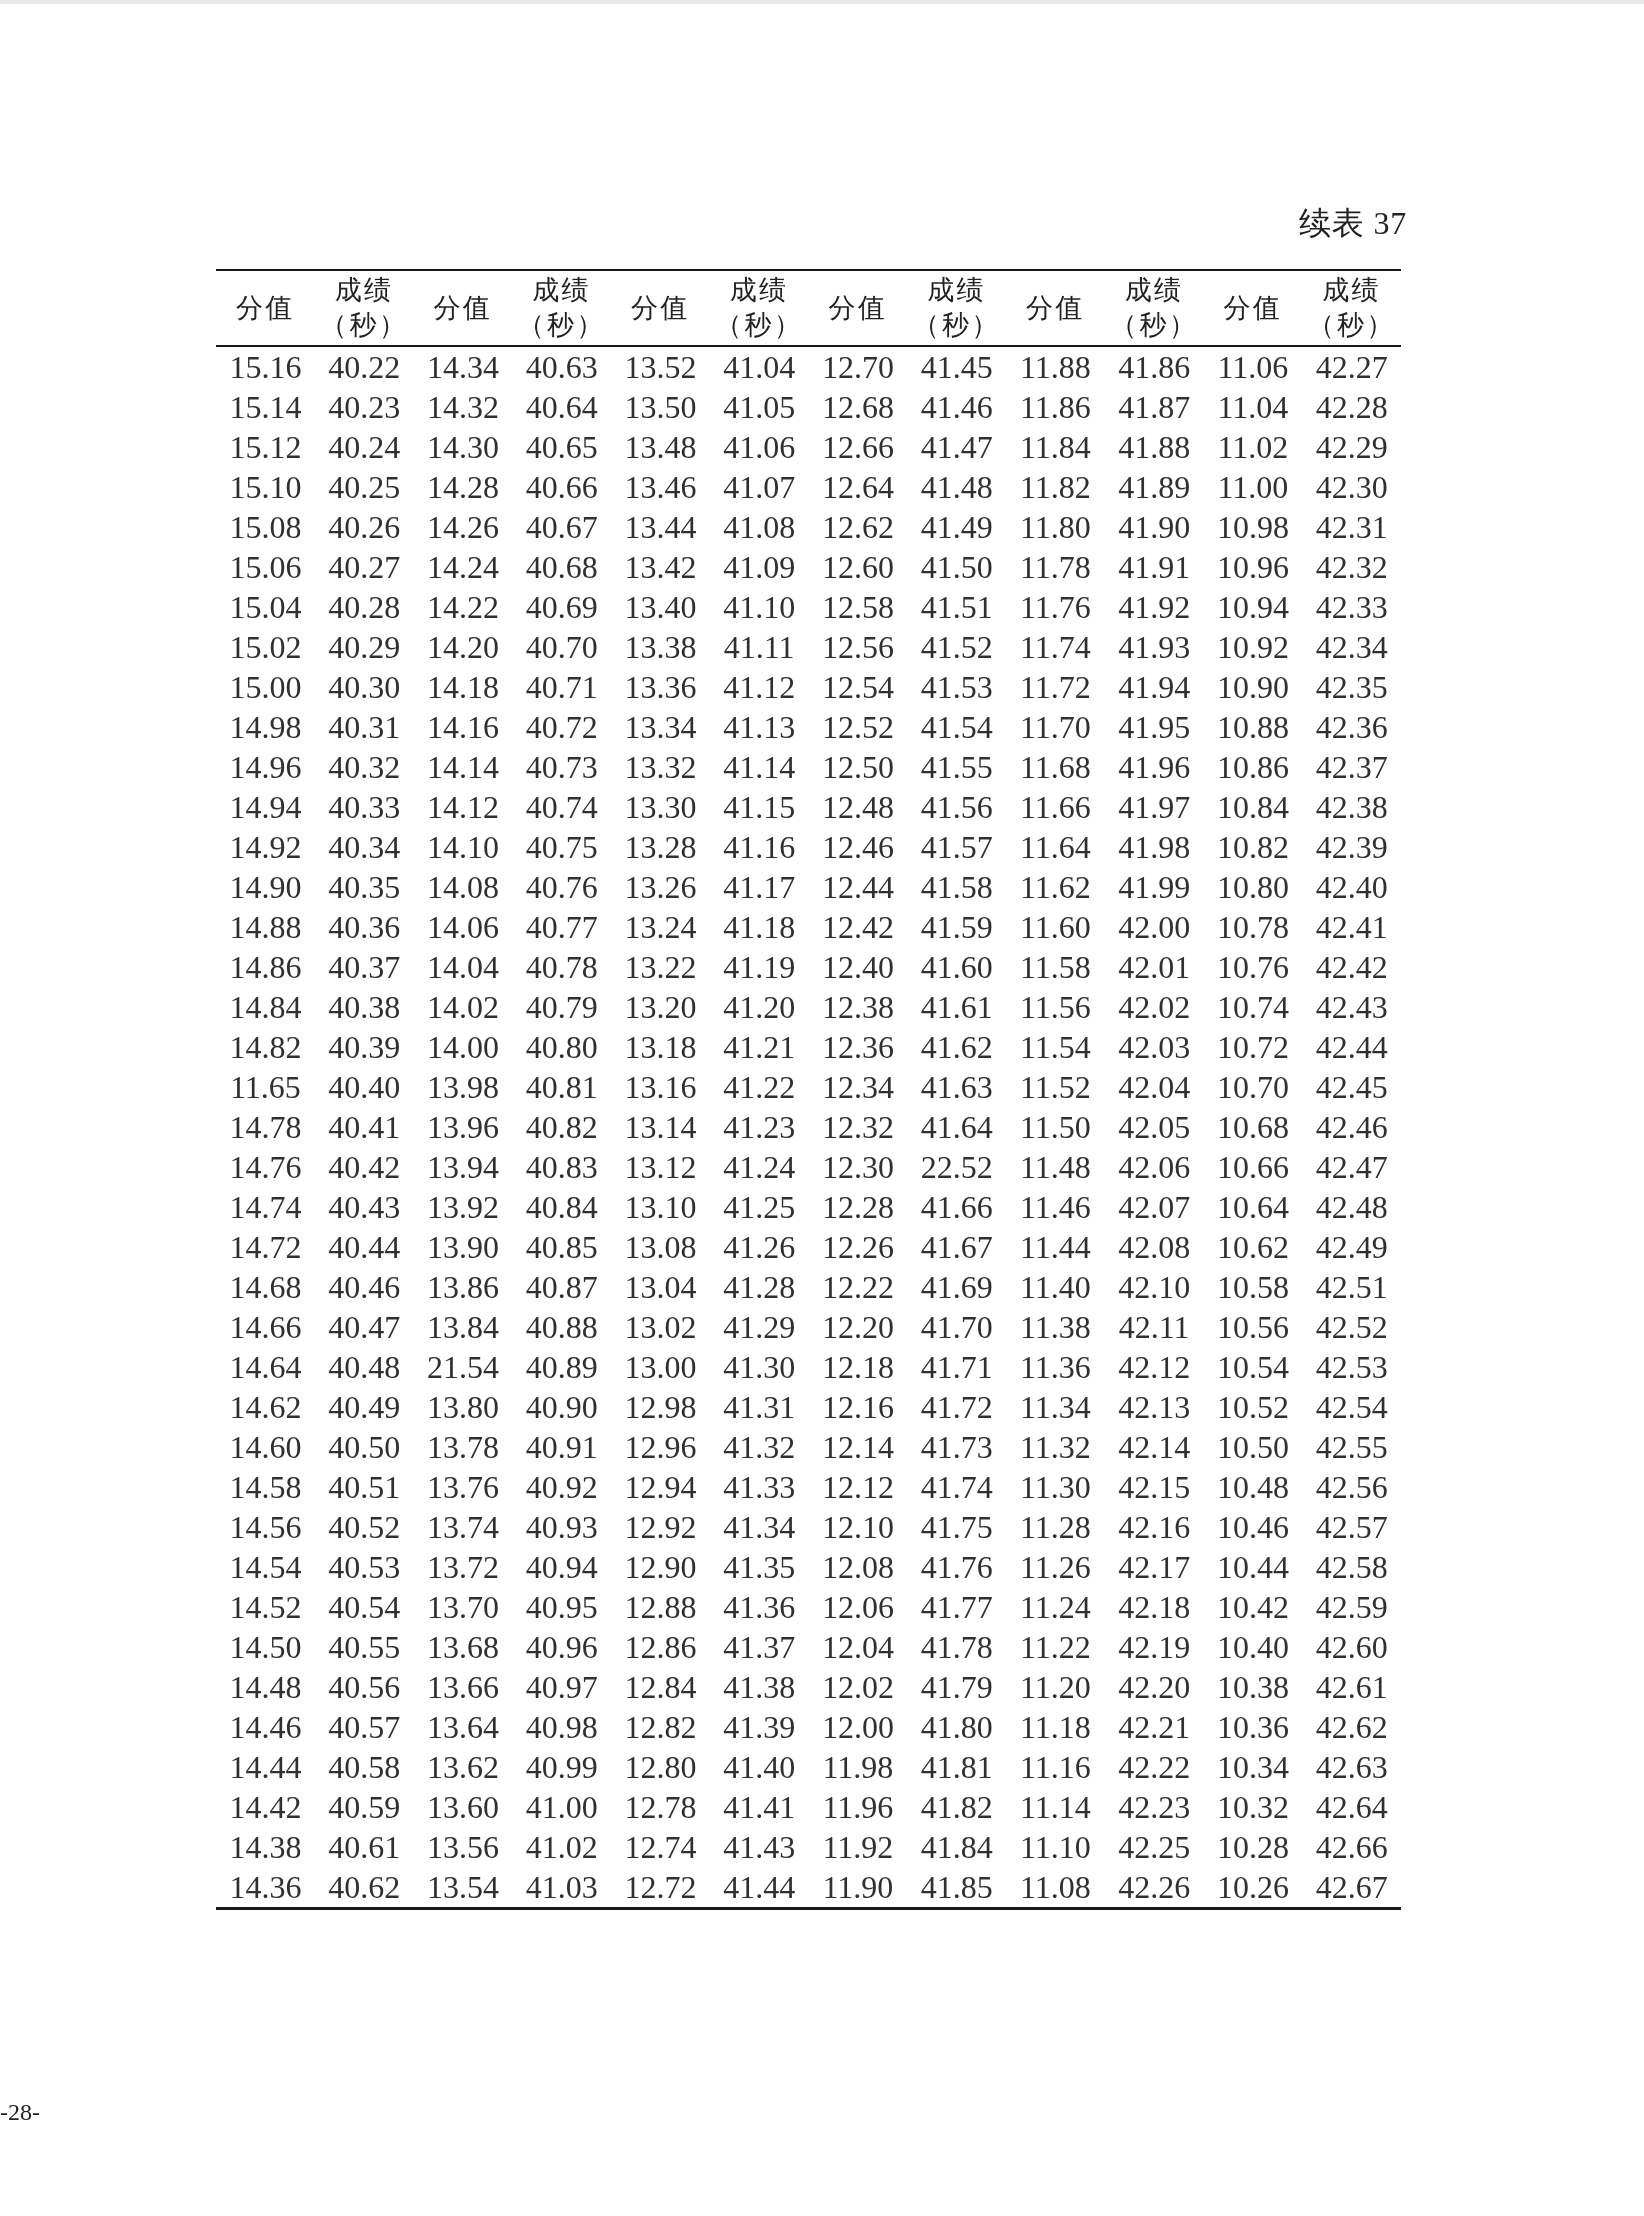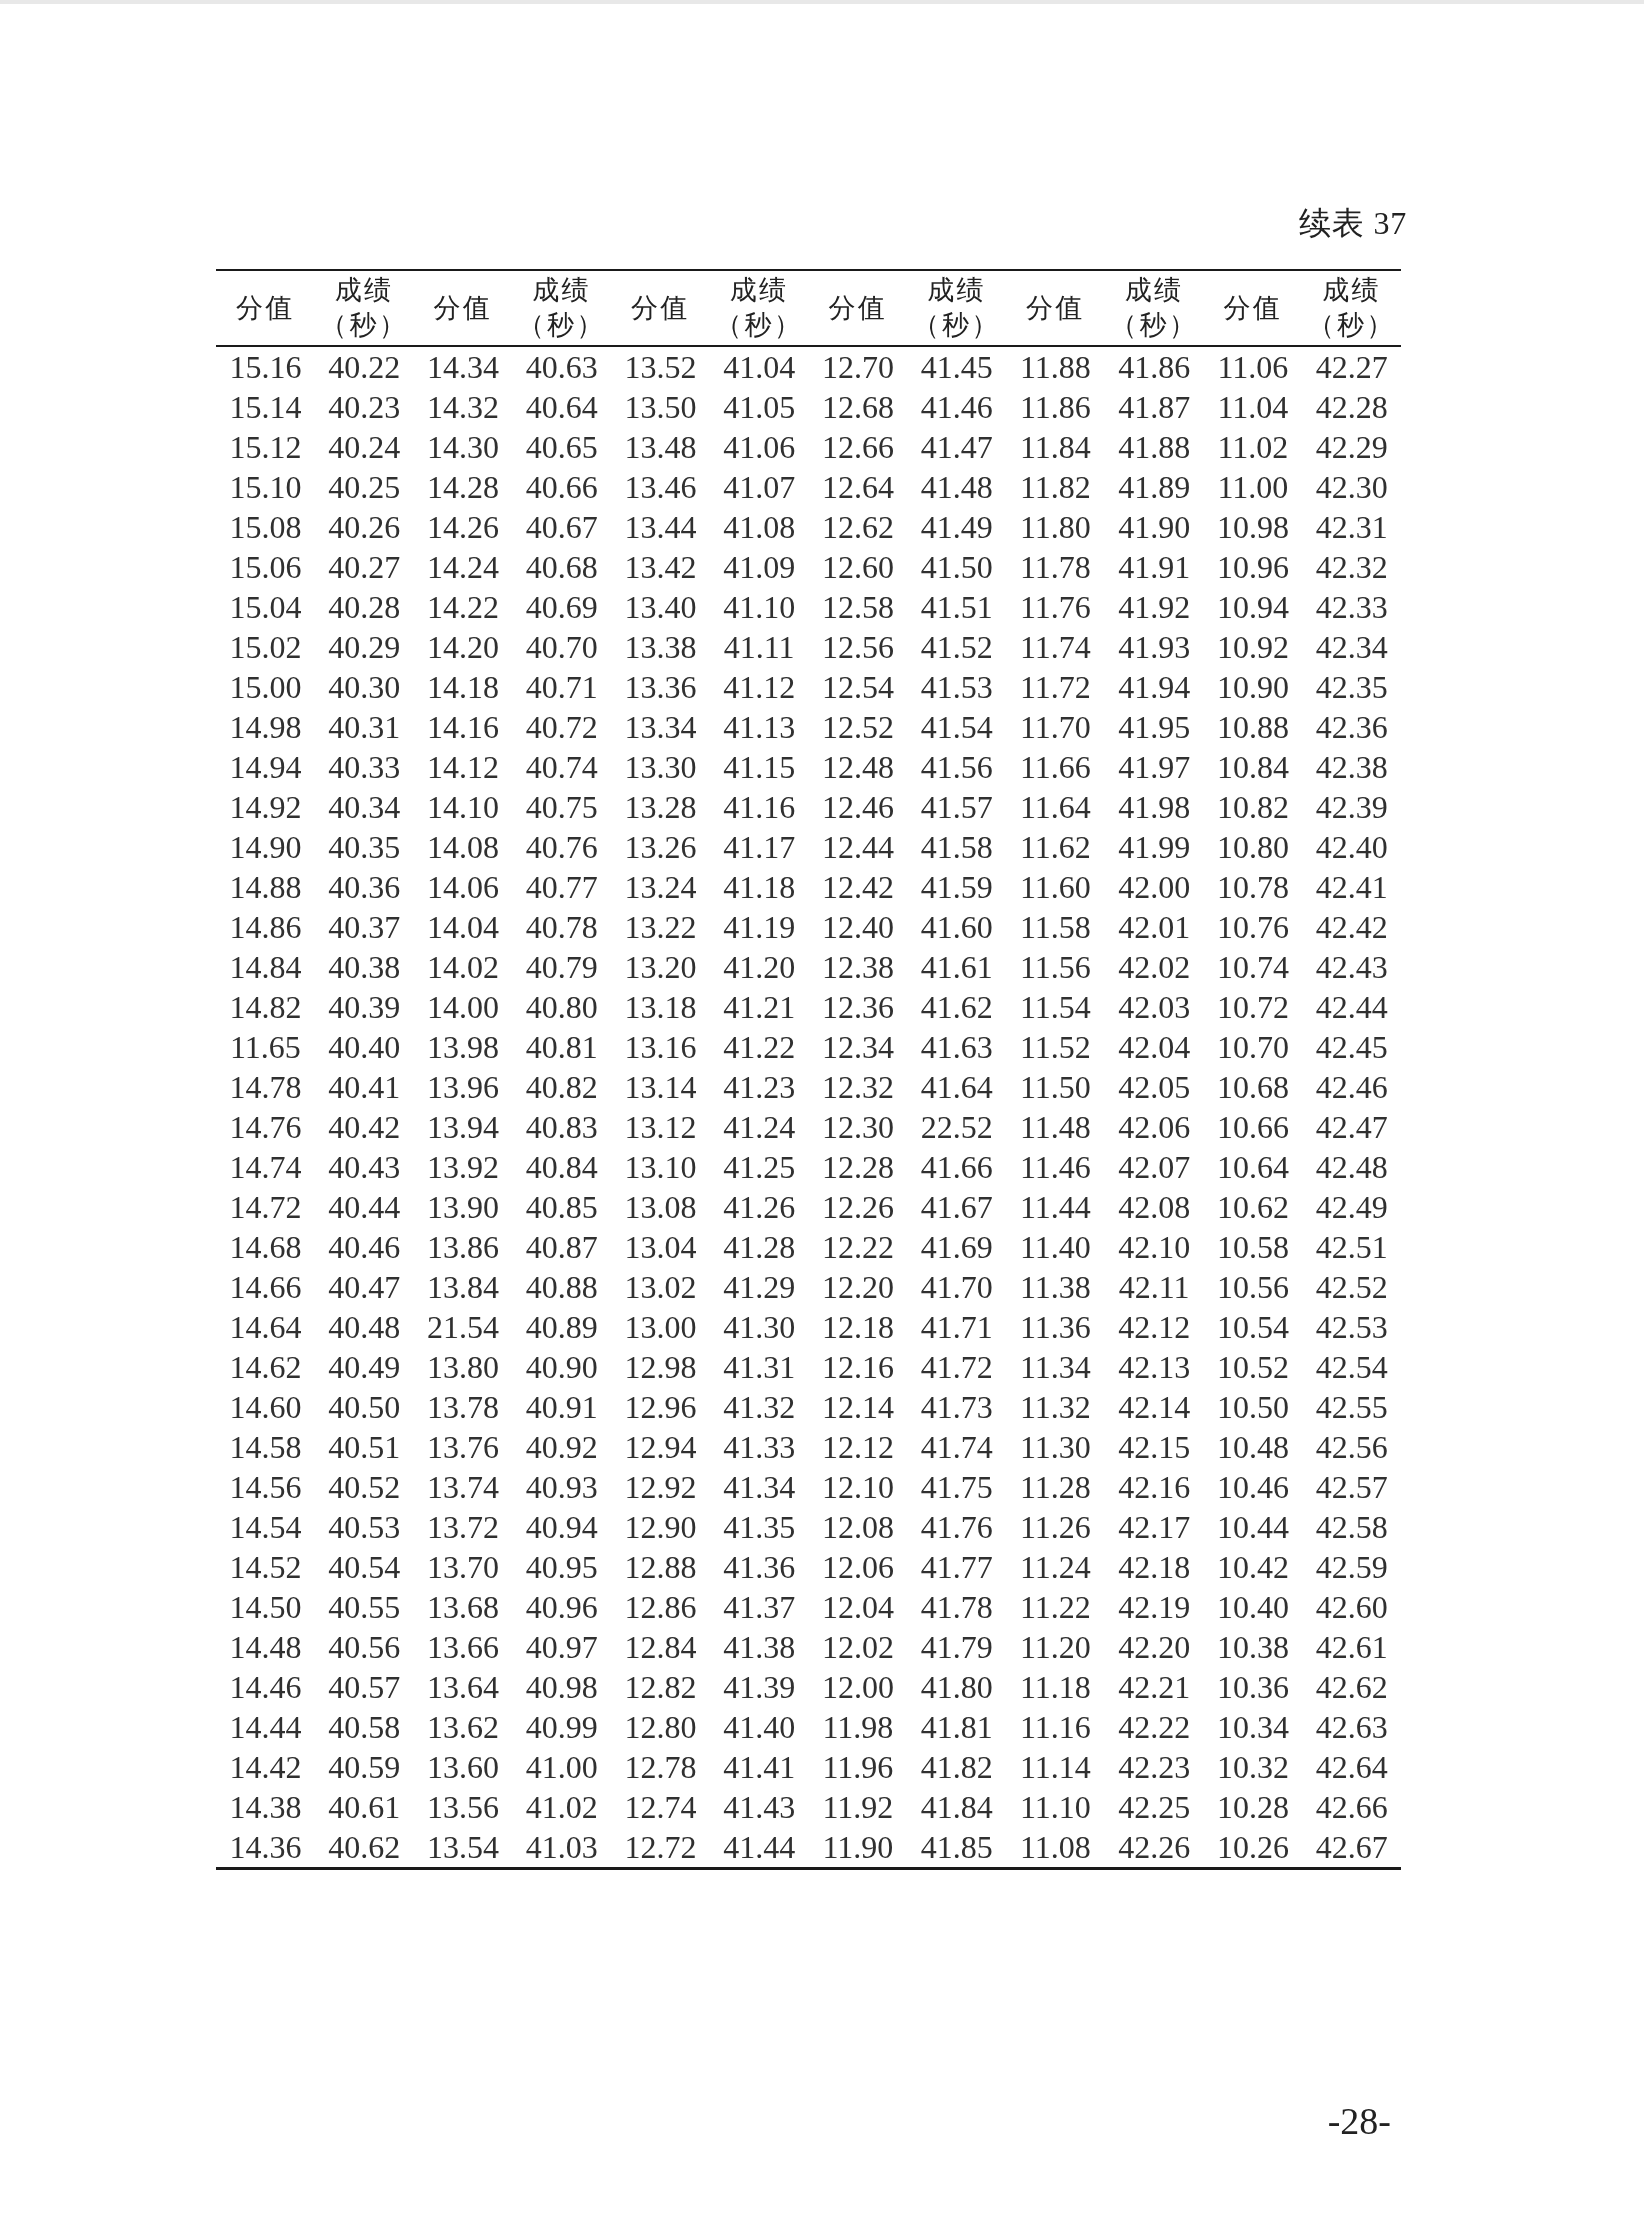--- a/index.html
+++ b/index.html
@@ -54,22 +54,22 @@
     font-size: 32px;
     padding: 0;
     white-space: nowrap;
     color: #303030;
   }
   .page-number {
     position: absolute;
     top: 2095px;
     left: 0;
     width: 1391px;
-    text-align: right;
-    font-size: 38px;
+    text-align: left;
+    font-size: 24px;
     color: #222222;
   }
 </style>
 </head>
 <body>
 
 <div class="page">
   <div class="continued-label">续表 37</div>
 
   <table class="score-table">
@@ -242,20 +242,34 @@
           <td>13.34</td>
           <td>41.13</td>
           <td>12.52</td>
           <td>41.54</td>
           <td>11.70</td>
           <td>41.95</td>
           <td>10.88</td>
           <td>42.36</td>
         </tr>
         <tr>
+          <td>14.96</td>
+          <td>40.32</td>
+          <td>14.14</td>
+          <td>40.73</td>
+          <td>13.32</td>
+          <td>41.14</td>
+          <td>12.50</td>
+          <td>41.55</td>
+          <td>11.68</td>
+          <td>41.96</td>
+          <td>10.86</td>
+          <td>42.37</td>
+        </tr>
+        <tr>
           <td>14.94</td>
           <td>40.33</td>
           <td>14.12</td>
           <td>40.74</td>
           <td>13.30</td>
           <td>41.15</td>
           <td>12.48</td>
           <td>41.56</td>
           <td>11.66</td>
           <td>41.97</td>

